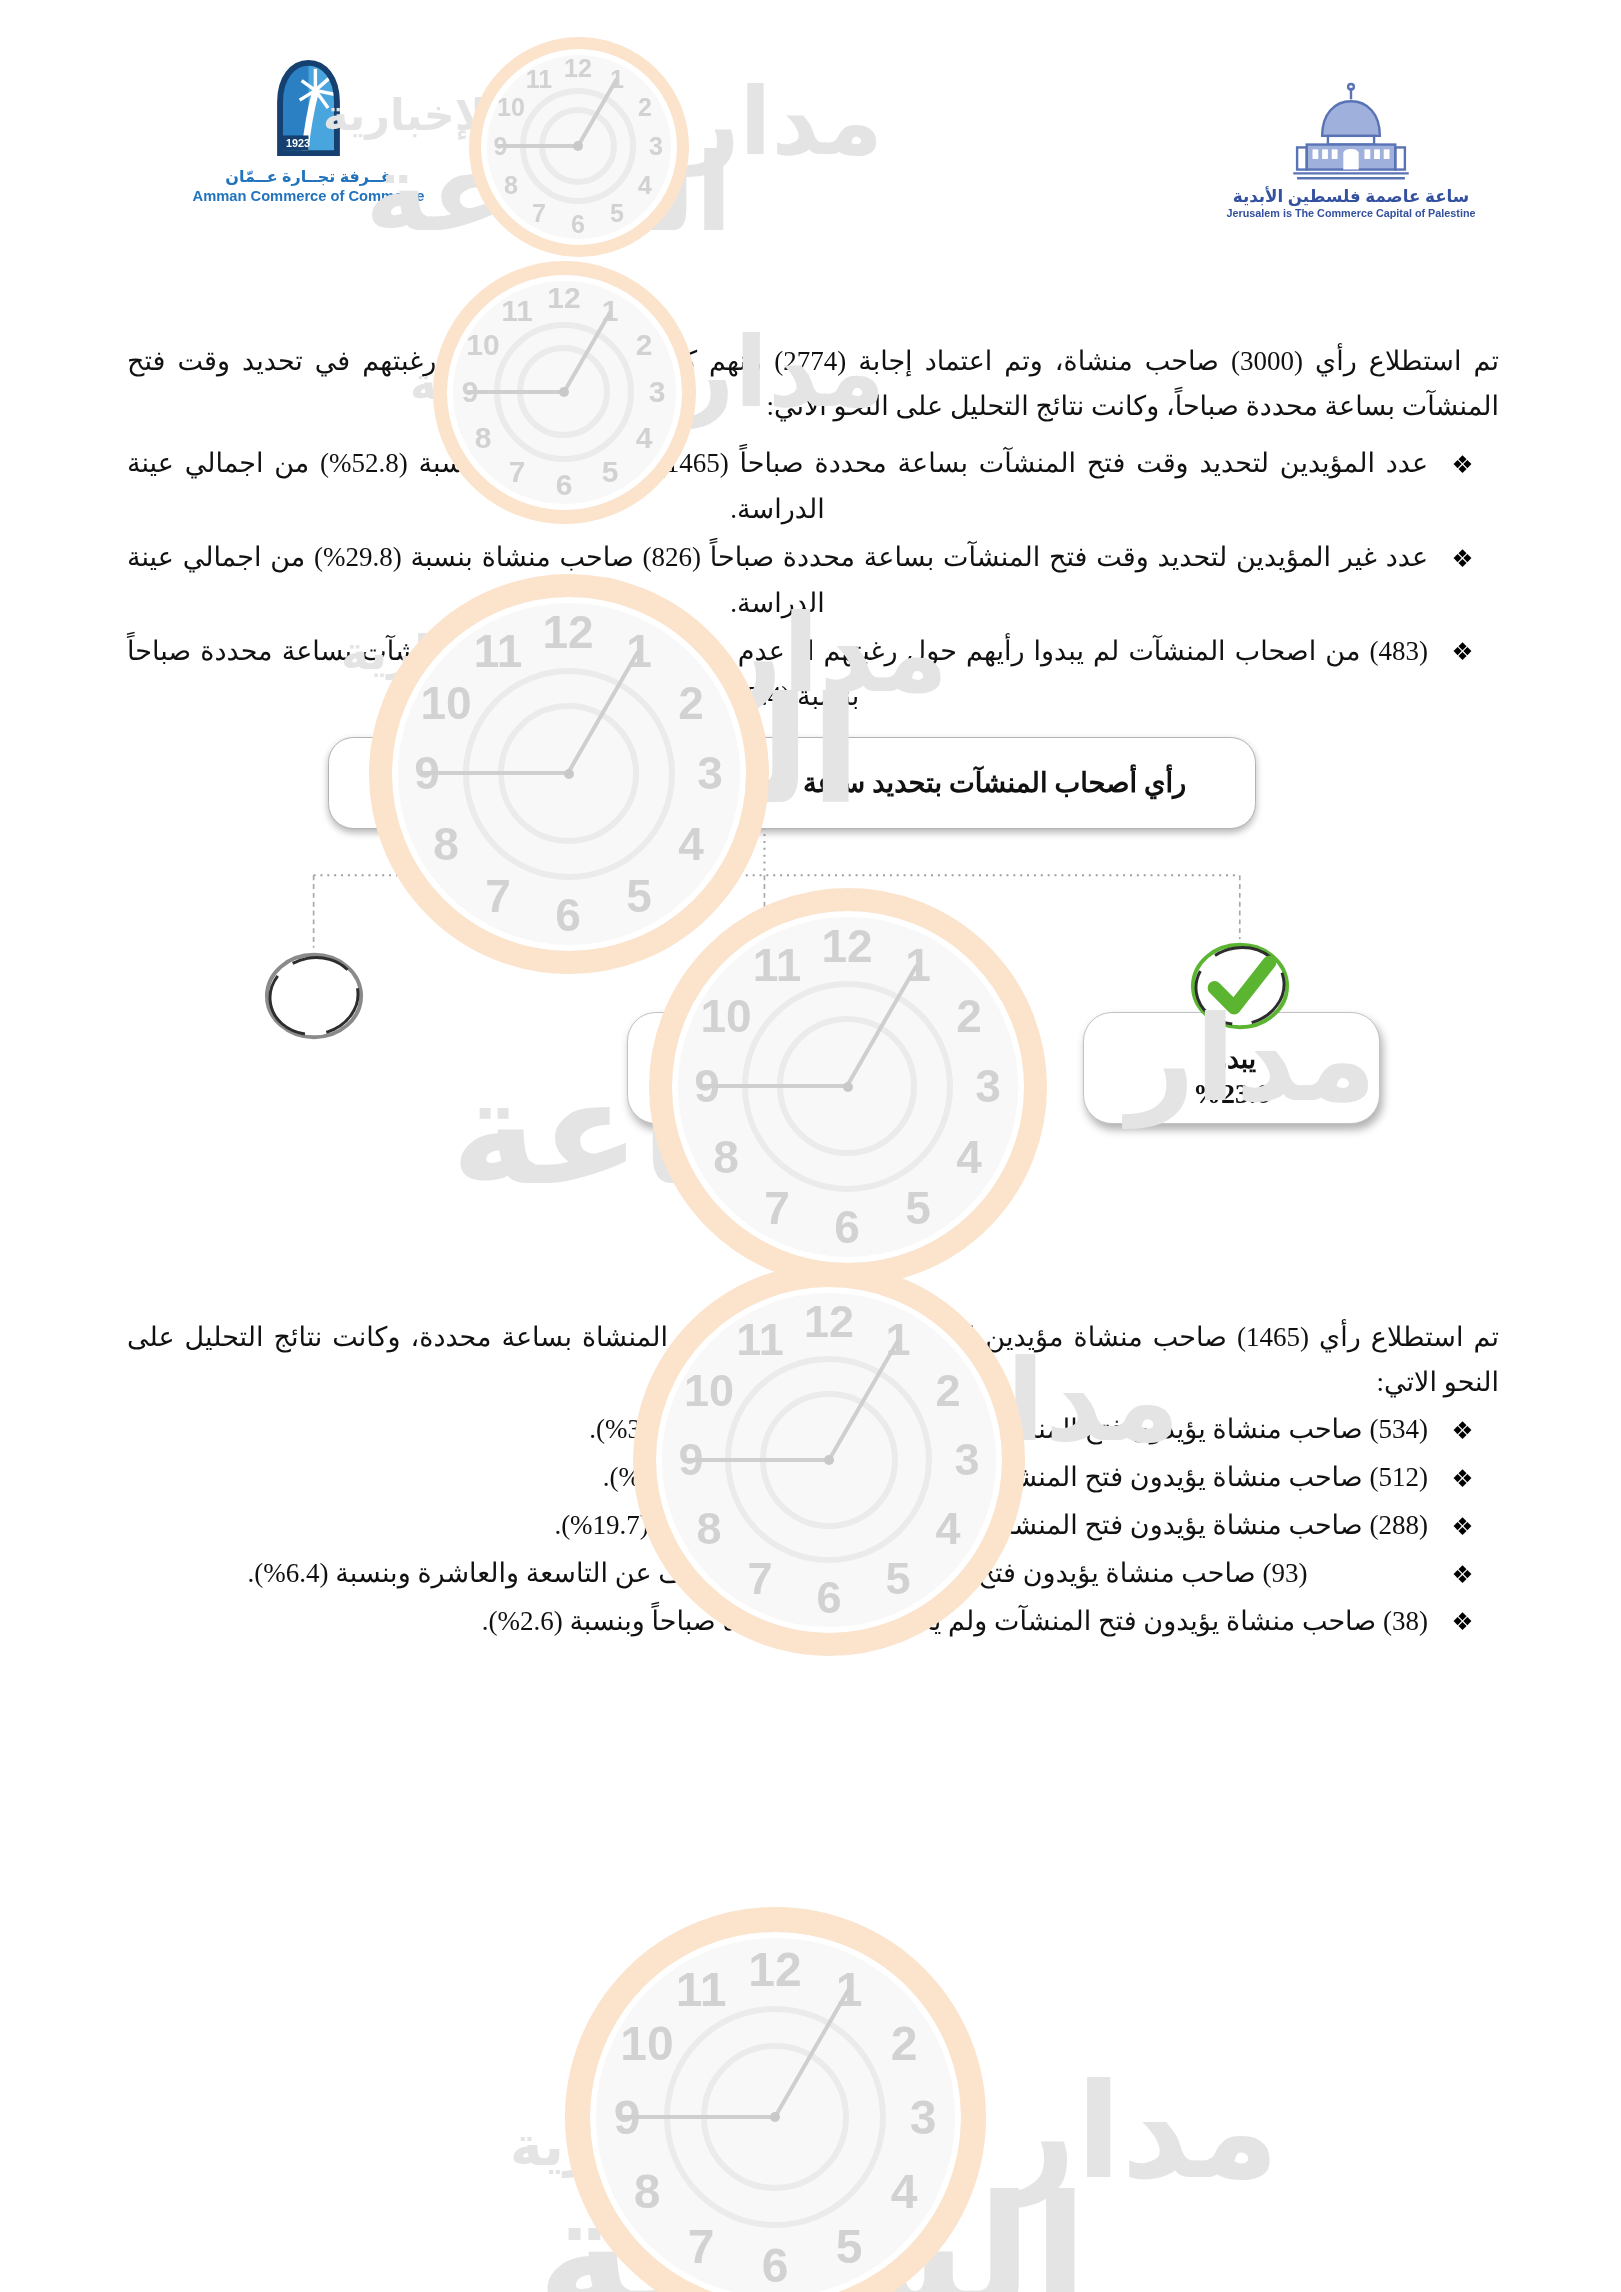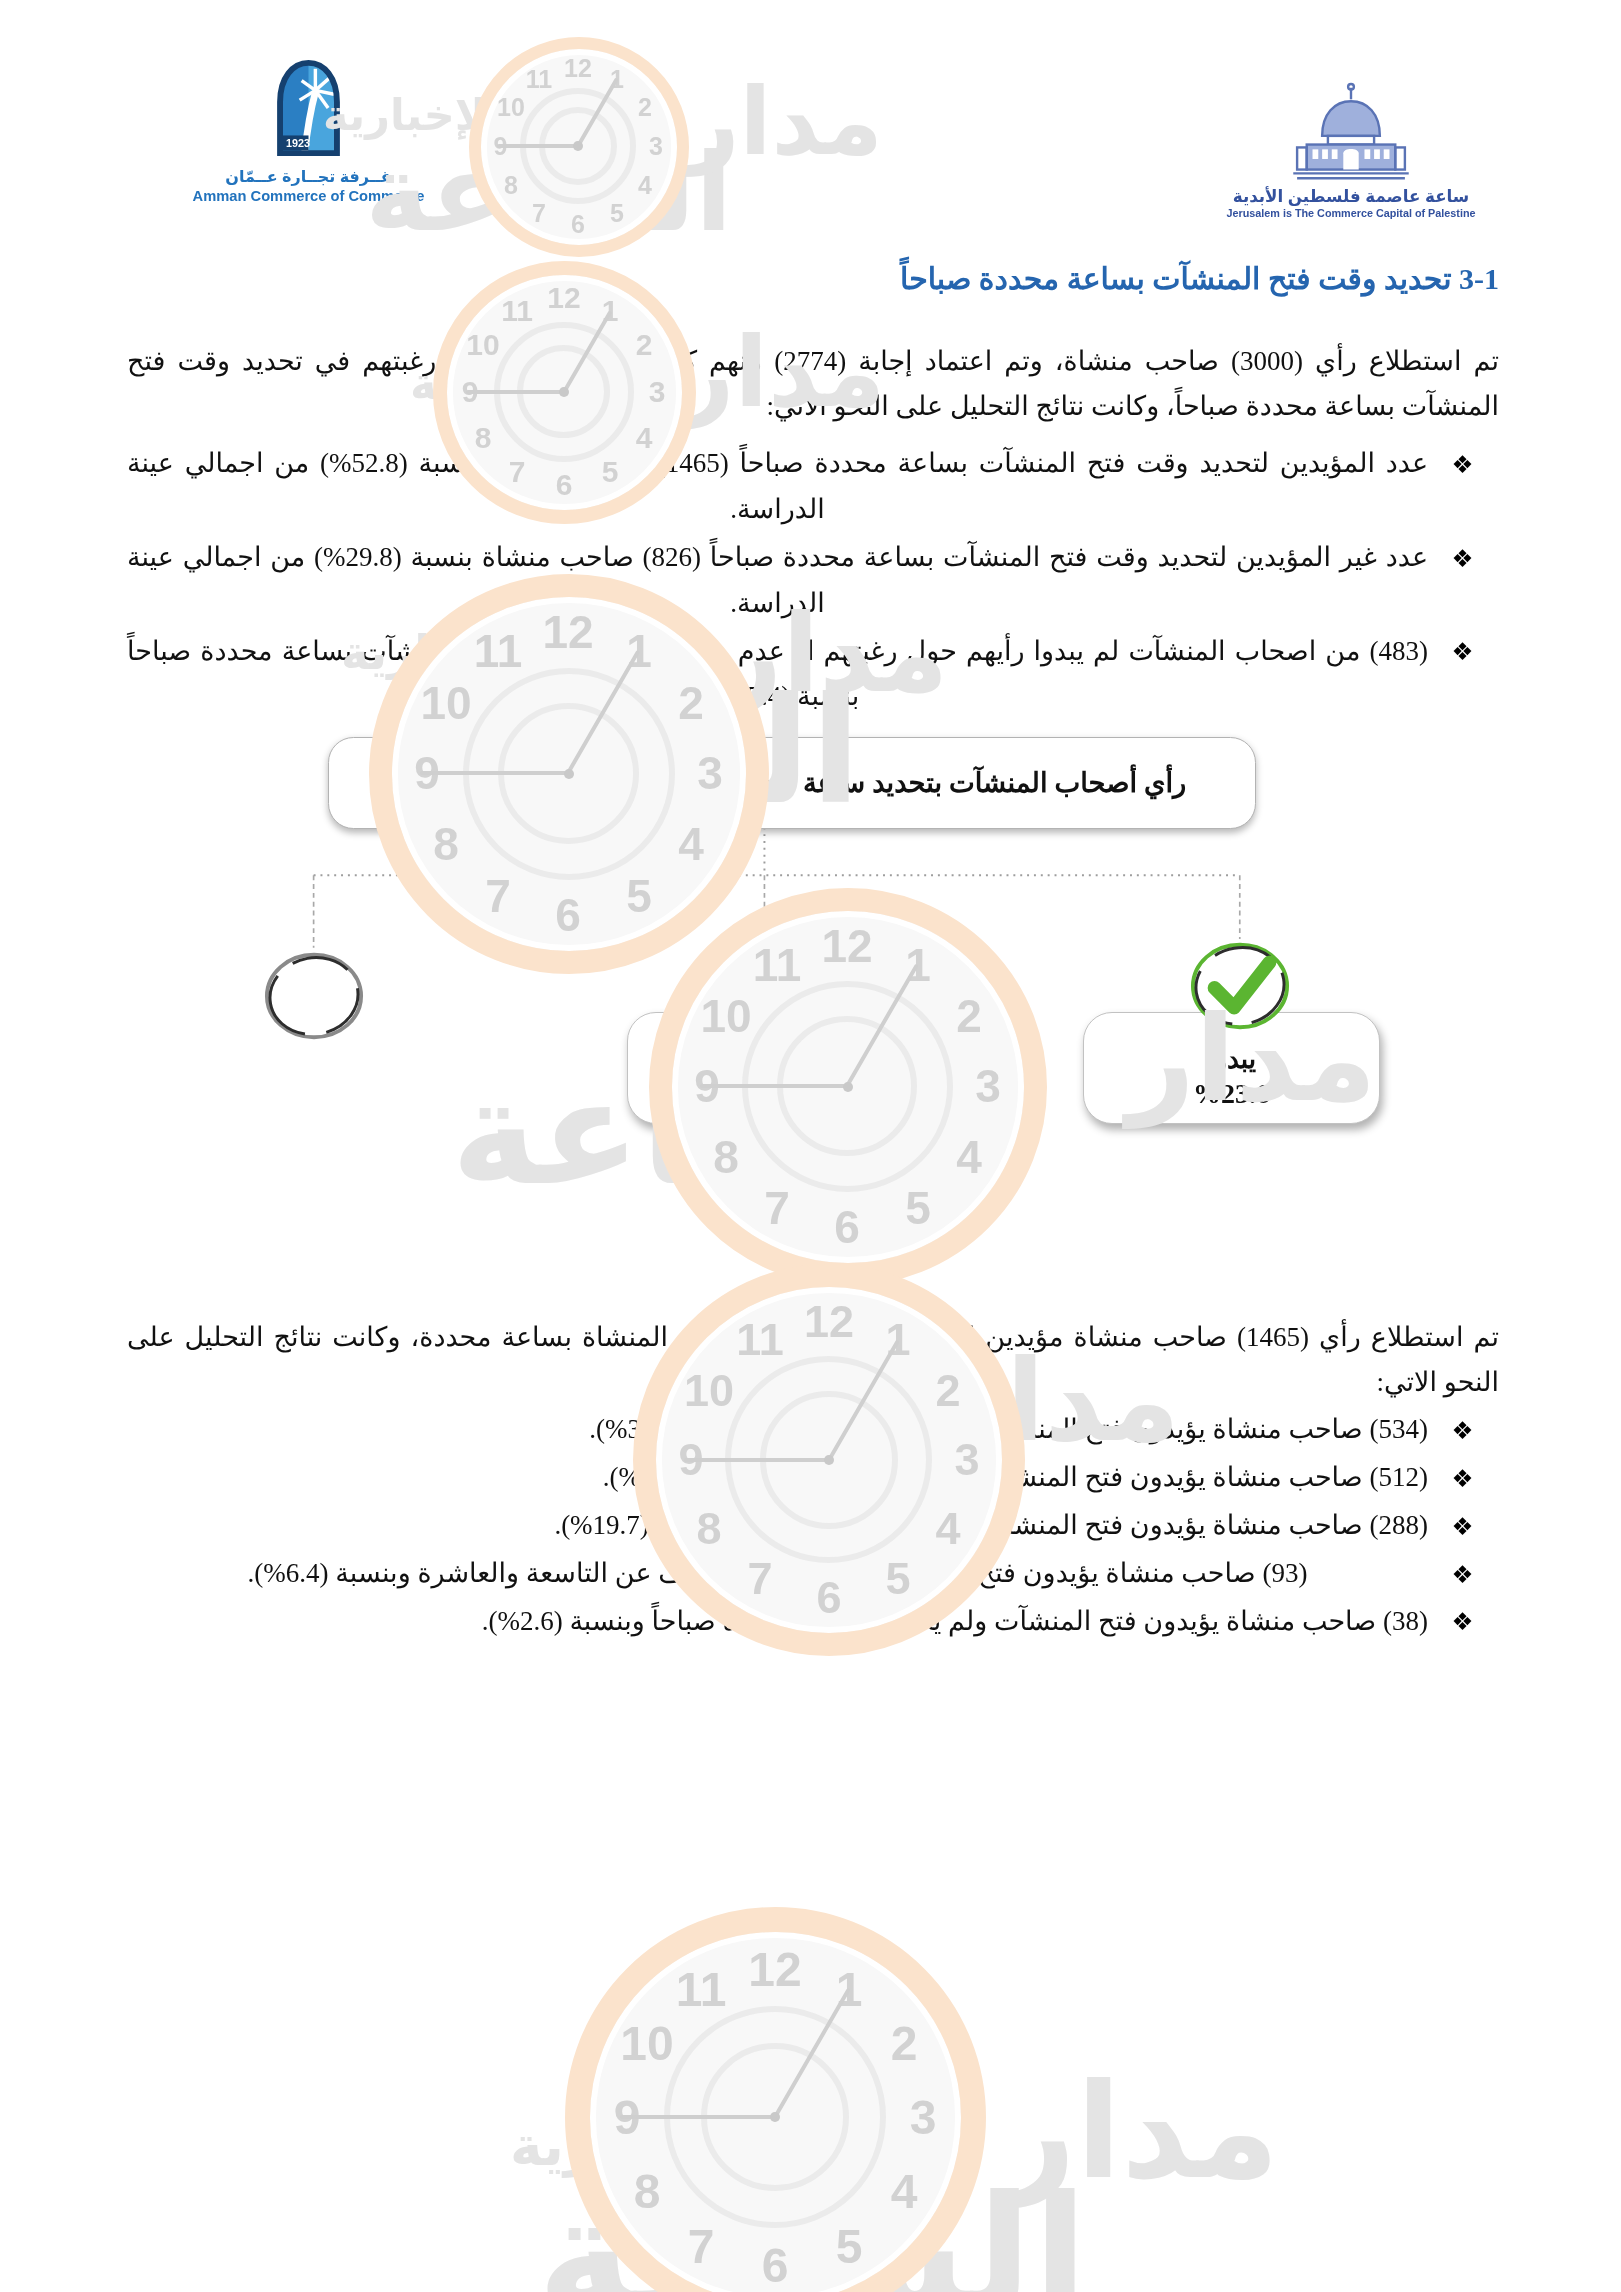--- a/index.html
+++ b/index.html
@@ -113,21 +113,20 @@
       </g>
       <rect x="4" y="68" width="10" height="23"></rect>
       <rect x="106" y="68" width="10" height="23"></rect>
       <line x1="0" y1="95" x2="120" y2="95"></line>
       <line x1="4" y1="100" x2="116" y2="100"></line>
     </svg>
     <span class="jer-ar">ساعة عاصمة فلسطين الأبدية</span>
     <span class="jer-en">Jerusalem is The Commerce Capital of Palestine</span>
   </div>
 
-  <h1 class="h-blue">3-1 تحديد وقت فتح المنشآت بساعة محددة صباحاً</h1>
   <p class="para" id="para1">تم استطلاع رأي (3000) صاحب منشاة، وتم اعتماد إجابة (2774) منهم كعينة للدراسة لمعرفة رغبتهم في تحديد وقت فتح المنشآت بساعة محددة صباحاً، وكانت نتائج التحليل على النحو الاتي:</p>
   <ul class="bullets" id="bullets1">
     <li class="center-last">
       <span class="marker">❖</span>
       <span>عدد المؤيدين لتحديد وقت فتح المنشآت بساعة محددة صباحاً (1465) صاحب منشاة بنسبة (52.8%) من اجمالي عينة الدراسة.</span>
     </li>
     <li class="center-last">
       <span class="marker">❖</span>
       <span>عدد غير المؤيدين لتحديد وقت فتح المنشآت بساعة محددة صباحاً (826) صاحب منشاة بنسبة (29.8%) من اجمالي عينة الدراسة.</span>
     </li>

